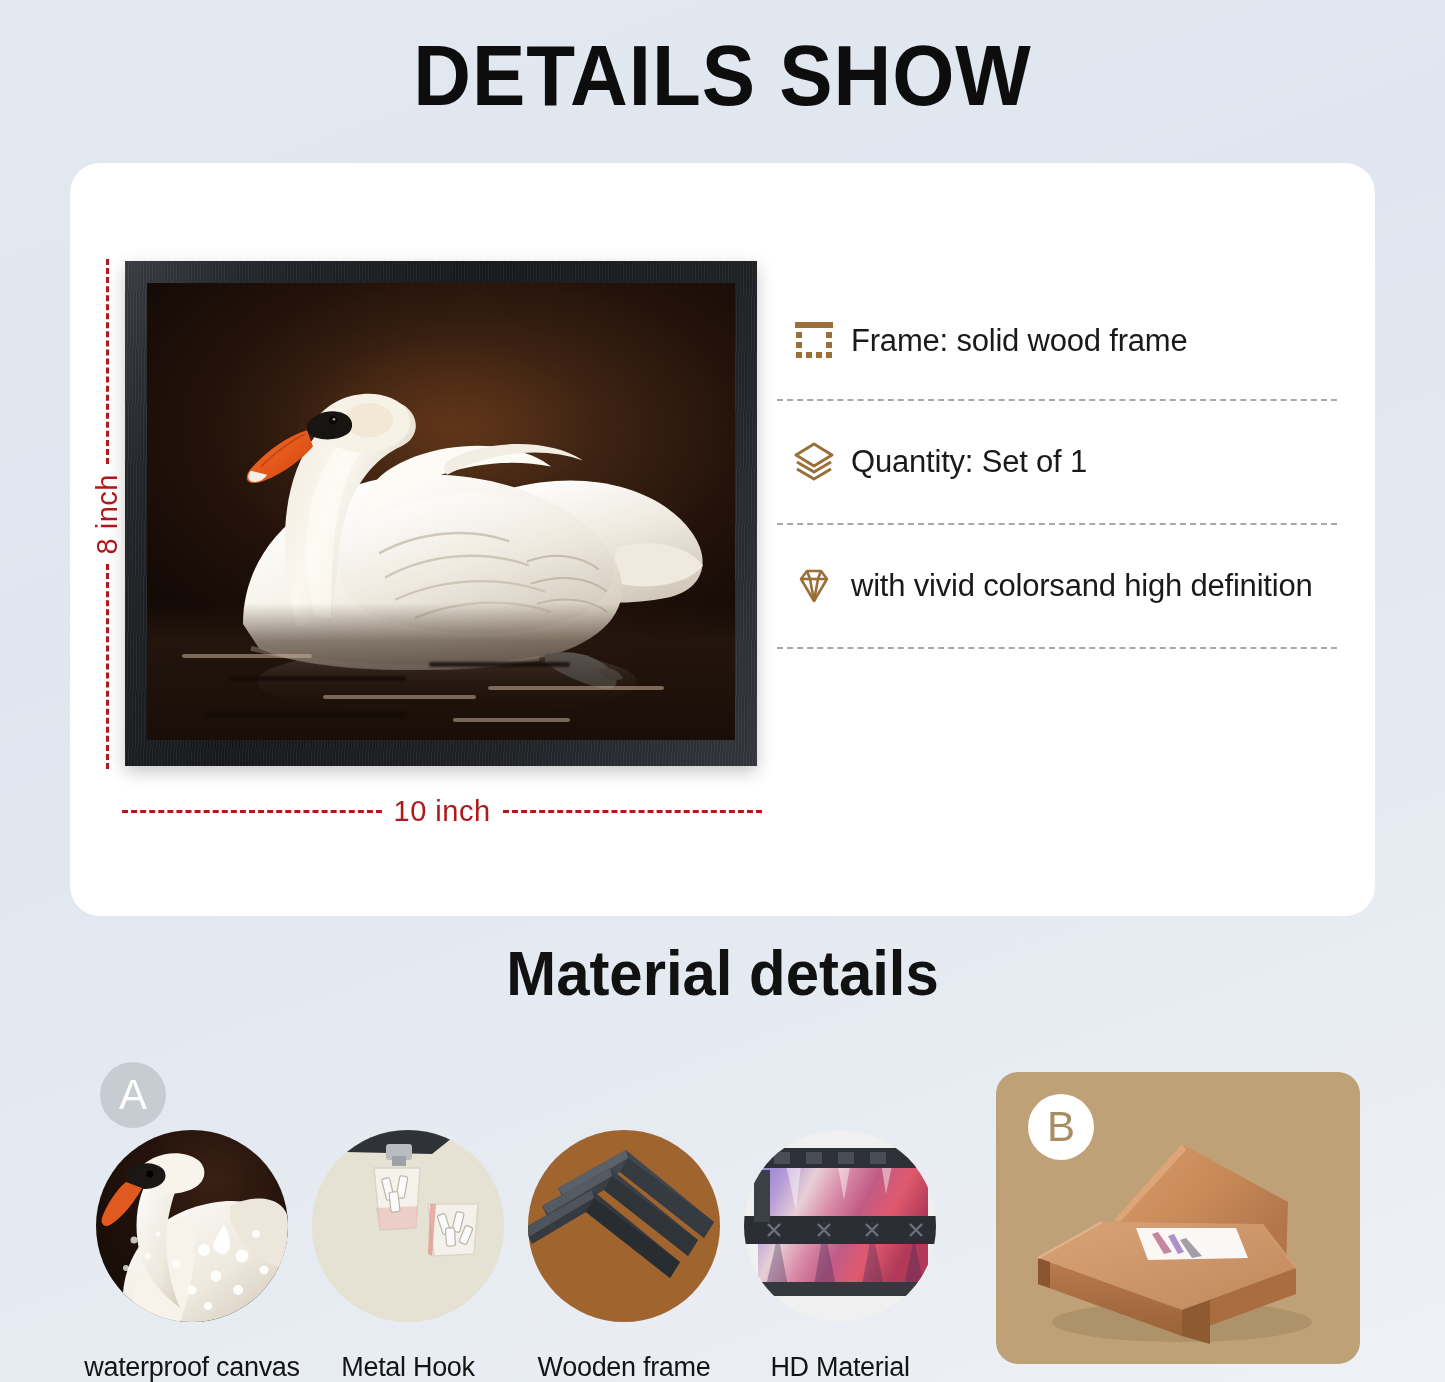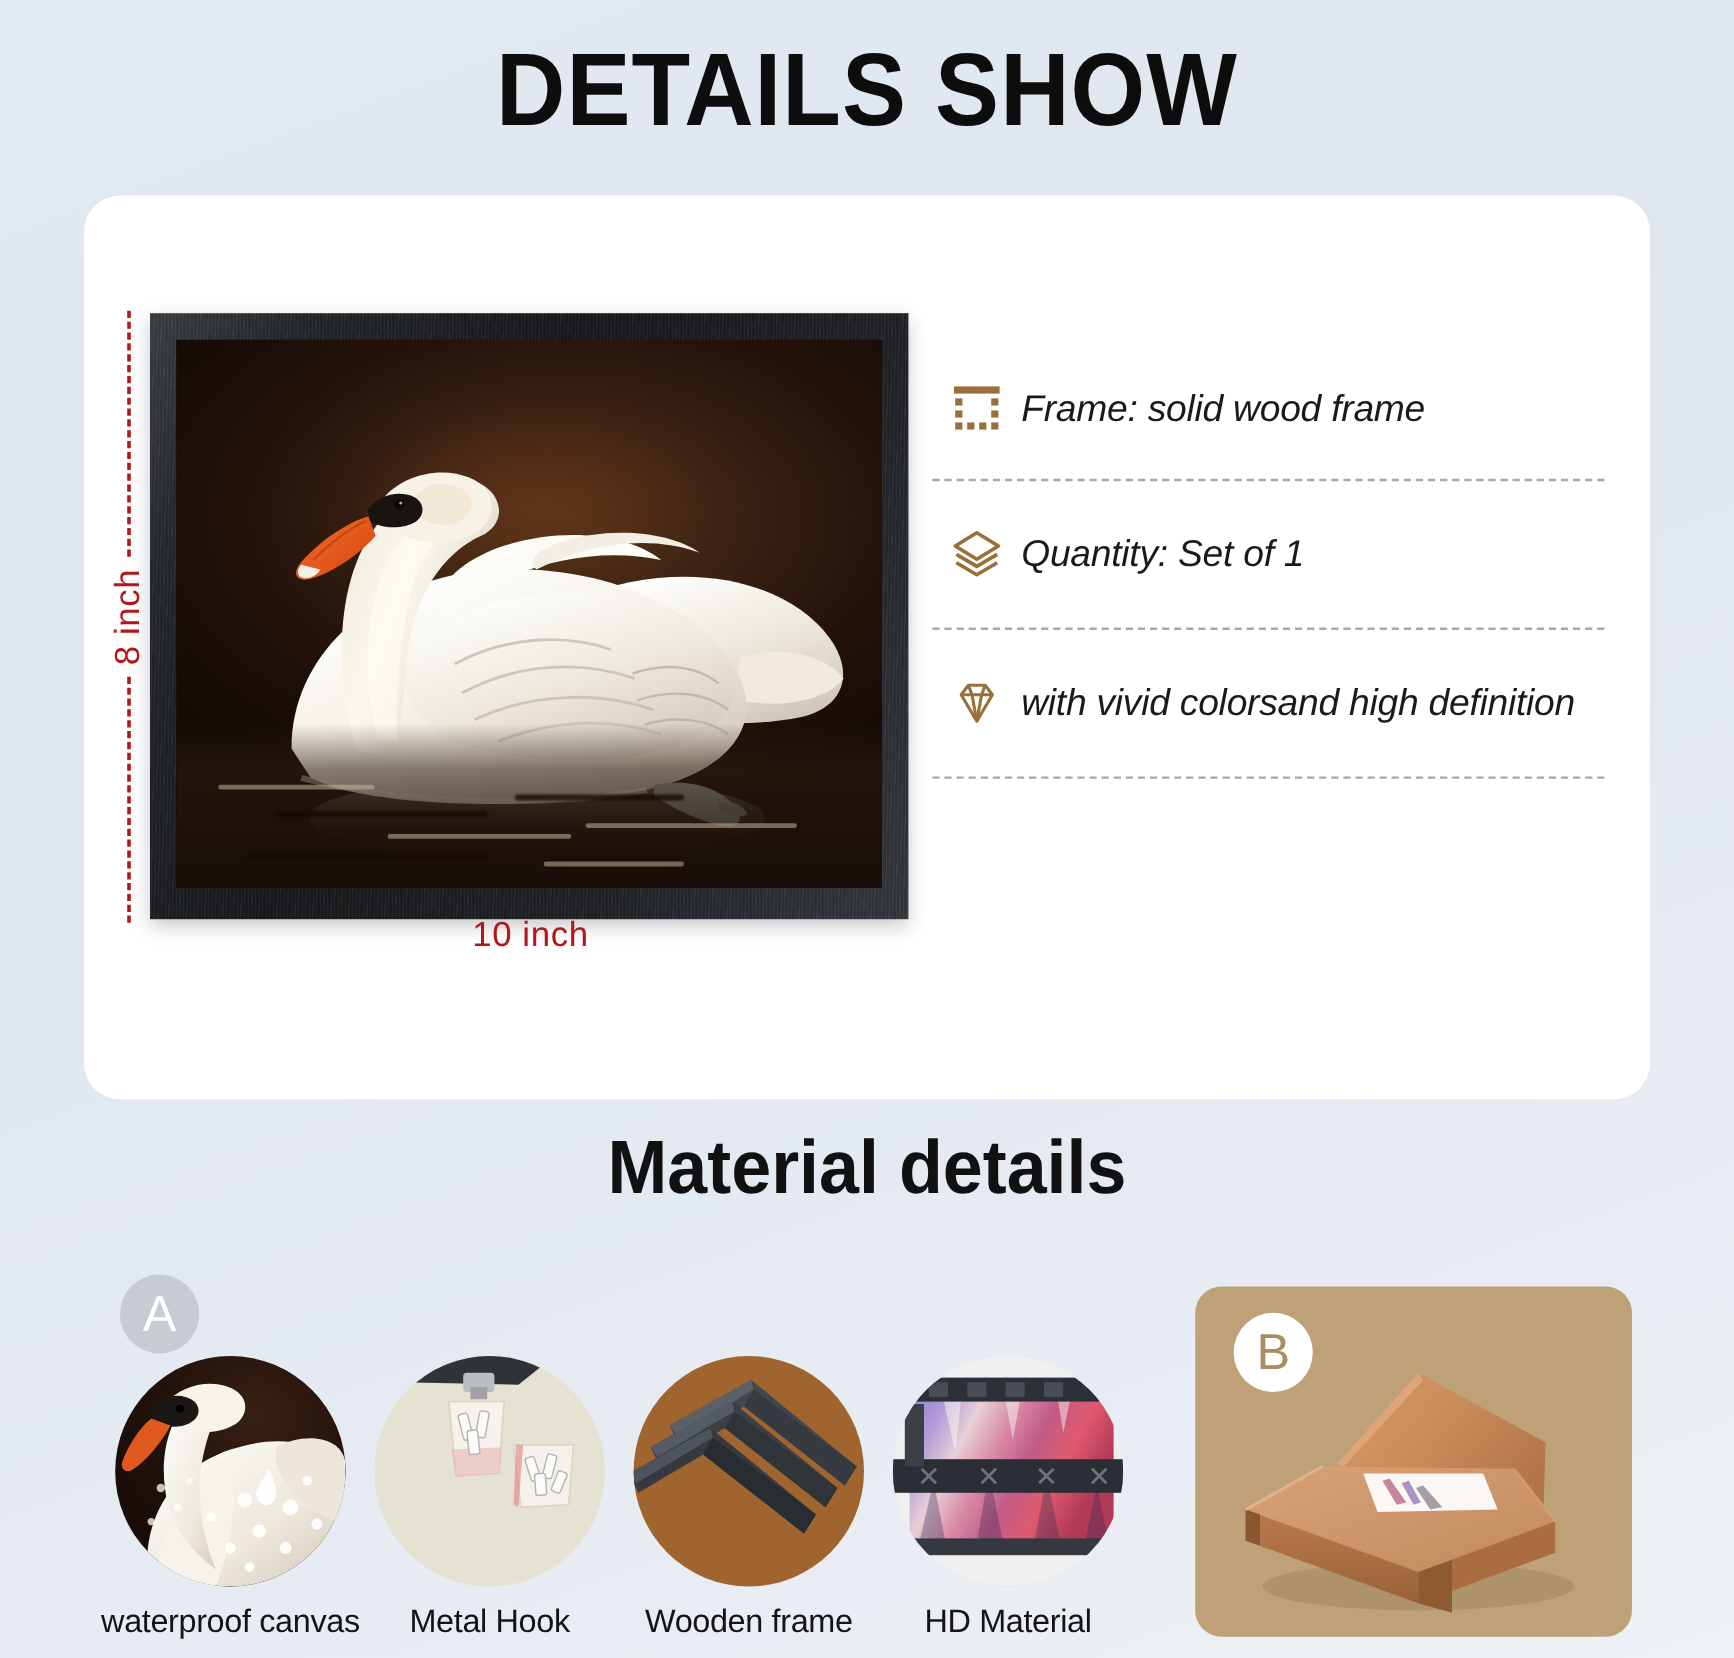--- a/index.html
+++ b/index.html
@@ -130,48 +130,46 @@
     font-size: 29px;
     letter-spacing: 0.5px;
     writing-mode: vertical-rl;
     transform: rotate(180deg);
     padding: 10px 0;
     white-space: nowrap;
   }
   .dim-horizontal {
     position: absolute;
     left: 52px;
-    top: 596px;
+    top: 628px;
     width: 640px;
     height: 40px;
     display: flex;
     align-items: center;
     justify-content: flex-start;
-    flex-direction: column;
   }
   .dim-horizontal .hline {
     flex: 1;
     height: 0;
     border-top: 3px dashed #b0181a;
   }
   .dim-horizontal .hlabel {
     color: #b0181a;
     font-size: 29px;
     letter-spacing: 0.5px;
     padding: 0 12px;
     white-space: nowrap;
   }
 
   
   .feature-list {
     position: absolute;
     left: 707px;
     top: 120px;
     width: 560px;
-    font-style: italic;
   }
   .feature-row {
     display: flex;
     align-items: center;
     min-height: 124px;
     padding-right: 4px;
     border-bottom: 2px dashed #a8a8a8;
   }
   .feature-row:first-child { min-height: 118px; }
   .feature-icon {
@@ -234,20 +232,21 @@
     top: 68px;
     width: 860px;
     display: flex;
     gap: 16px;
   }
   .thumb-item {
     width: 200px;
     display: flex;
     flex-direction: column;
     align-items: center;
+    gap: 16px;
   }
   .thumb-circle {
     width: 192px;
     height: 192px;
     border-radius: 50%;
     overflow: hidden;
     position: relative;
   }
   .thumb-label {
     margin-top: 14px;

